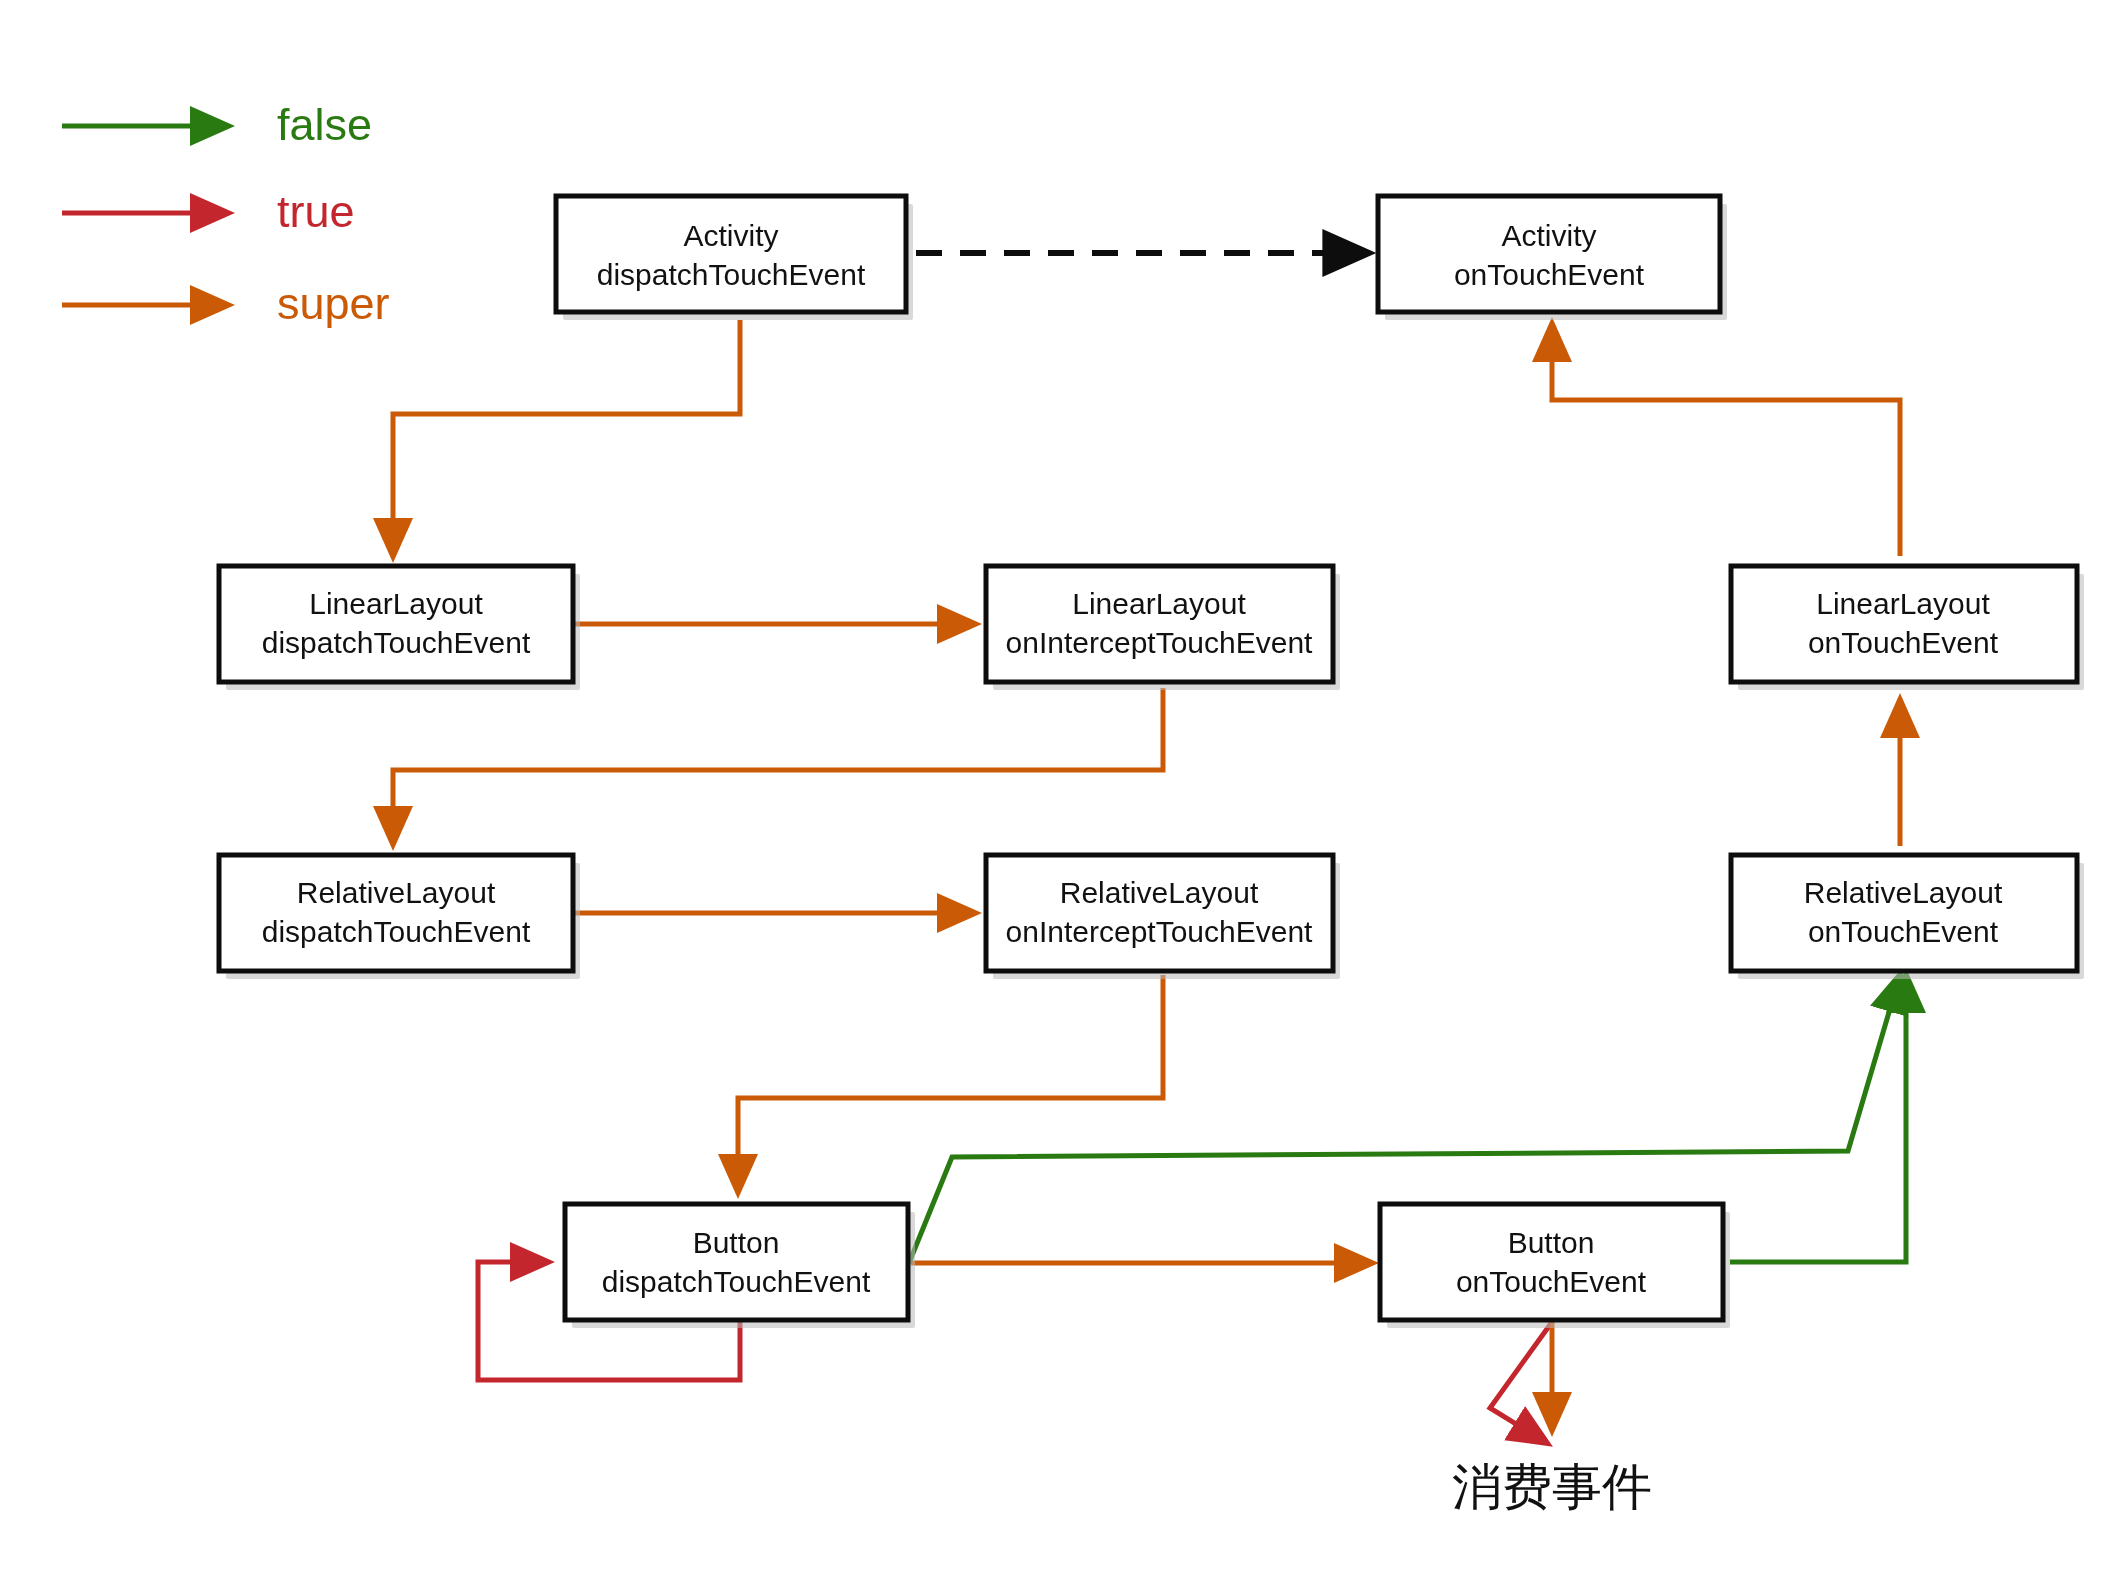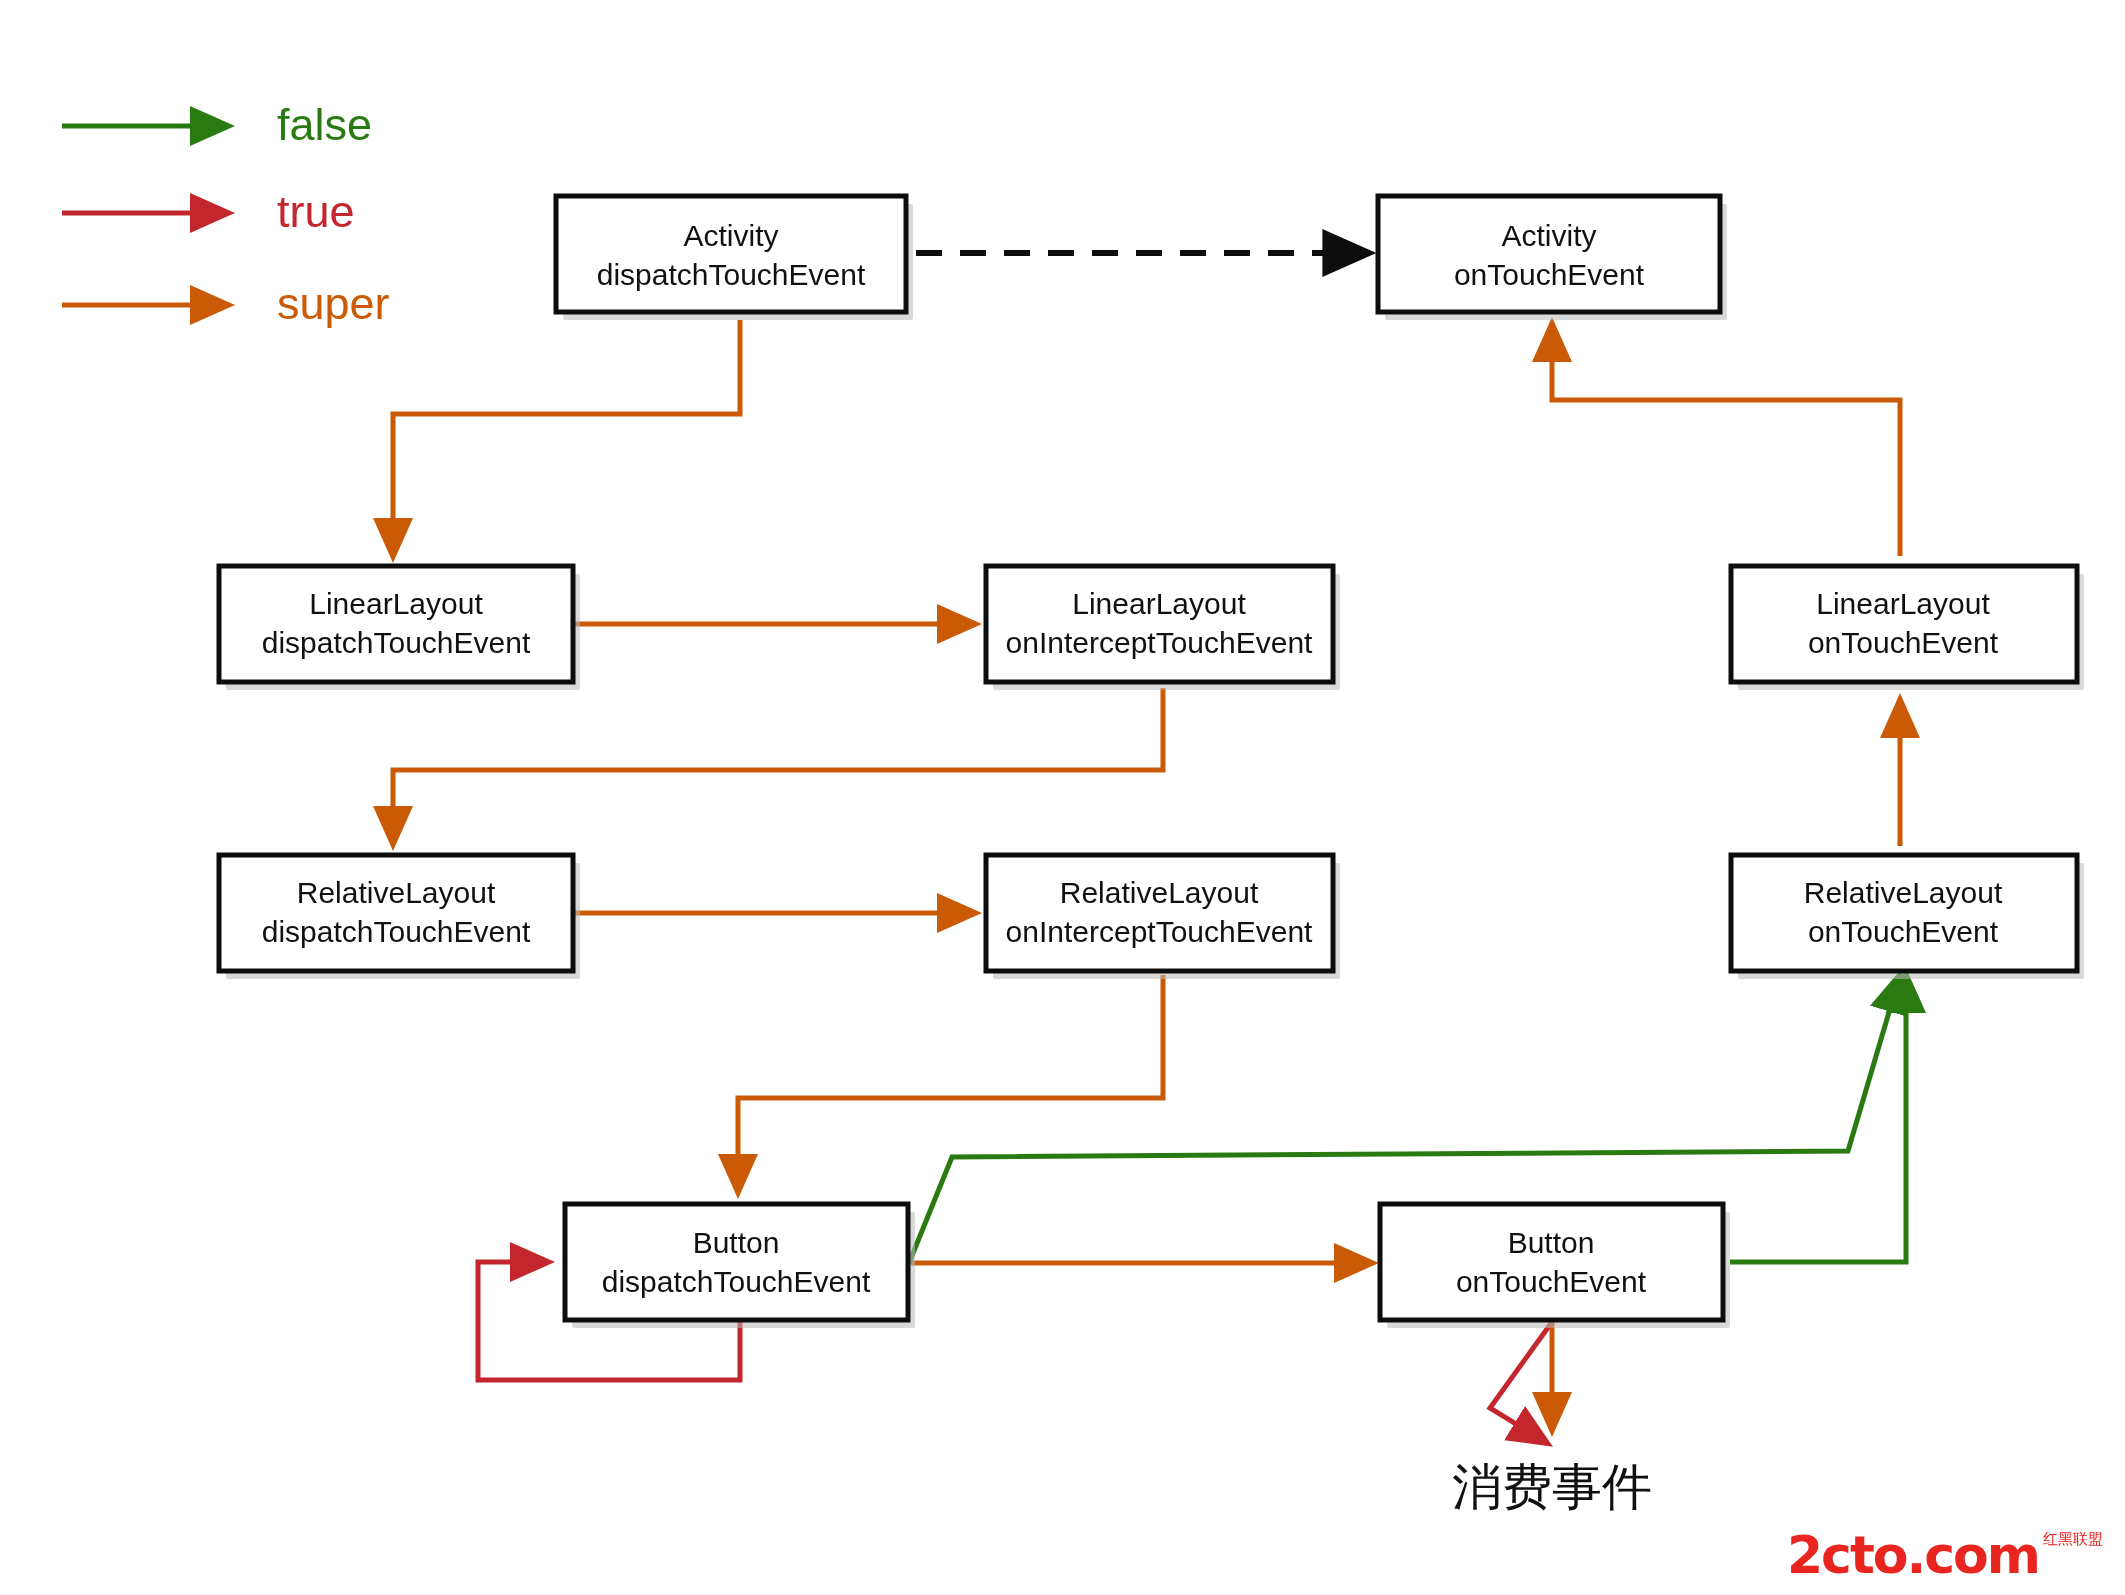--- a/index.html
+++ b/index.html
@@ -232,17 +232,13 @@
         <rect class="node-shadow" x="1387" y="1212" width="343" height="116" rx="2"></rect>
         <rect class="node-rect" x="1380" y="1204" width="343" height="116"></rect>
         <text class="node-label" x="1551" y="1245">Button</text>
         <text class="node-label" x="1551" y="1284">onTouchEvent</text>
       </g>
     </g>
 
     <text class="consume-label" x="1552" y="1490">消费事件</text>
   </svg>
 
-  <div class="wm">
-    <span class="wm-main">2cto.com</span>
-    <span class="wm-sub">红黑联盟</span>
-  </div>
 </div>
 
 </body></html>

